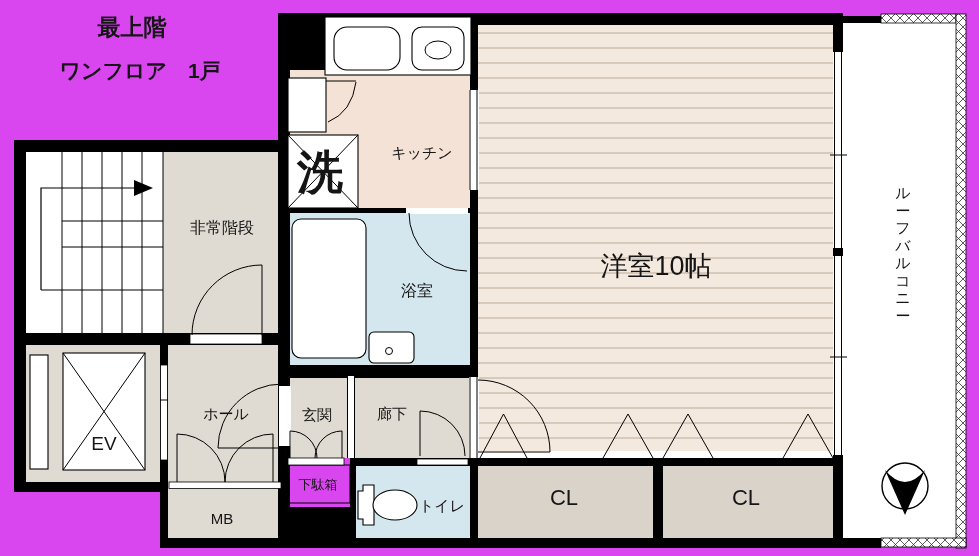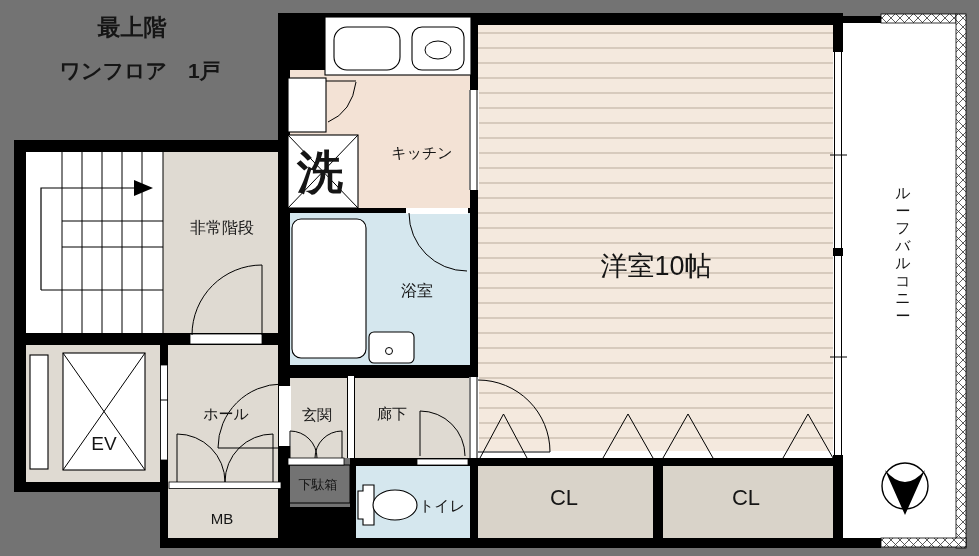--- a/index.html
+++ b/index.html
@@ -1,16 +1,16 @@
 <!DOCTYPE html>
 <html><head>
 <meta charset="utf-8">
 <style>
   html,body{margin:0;padding:0;background:#f7f5f2;font-family:"Liberation Sans",sans-serif;}
-  .stage{position:relative;width:979px;height:556px;background:#737373;overflow:hidden;}
+  .stage{position:relative;width:979px;height:556px;background:#d946ef;overflow:hidden;}
   svg{display:block;}
   .wall{fill:#000;}
   .beige{fill:#dfdad2;}
   .kitchenfill{fill:#f3e2d5;}
   .water{fill:#d5e7ee;}
   .floorfill{fill:#f4e9de;}
   .closetfill{fill:#d9d3c9;}
   .white{fill:#fff;}
   .plank{stroke:#b9ab9c;stroke-width:1;fill:none;}
   .ln{stroke:#000;stroke-width:1;fill:none;}

